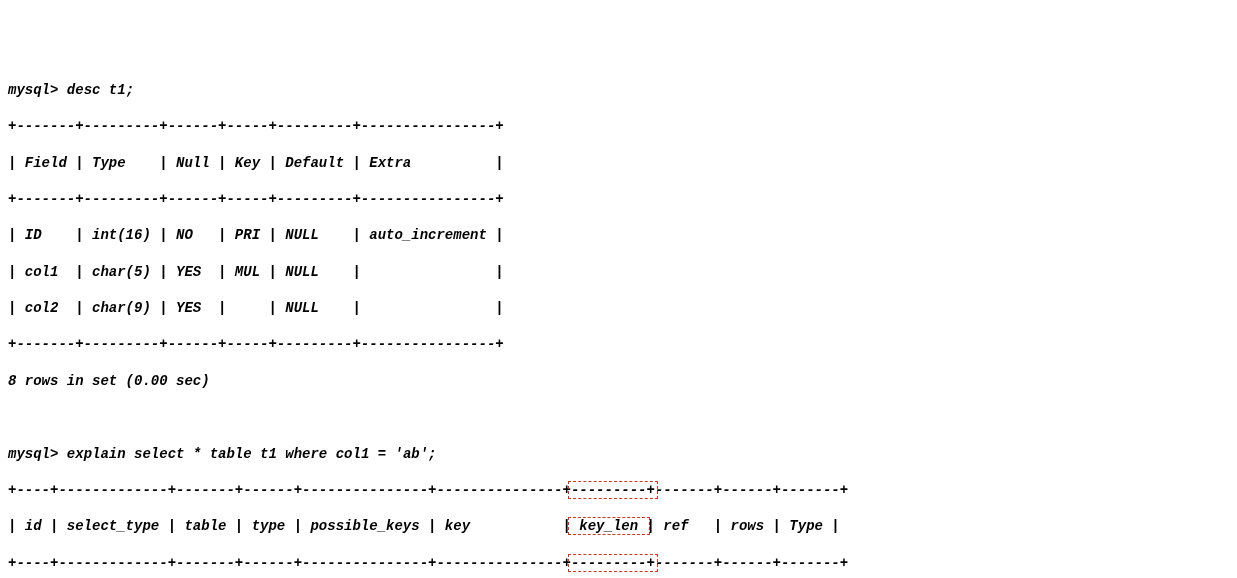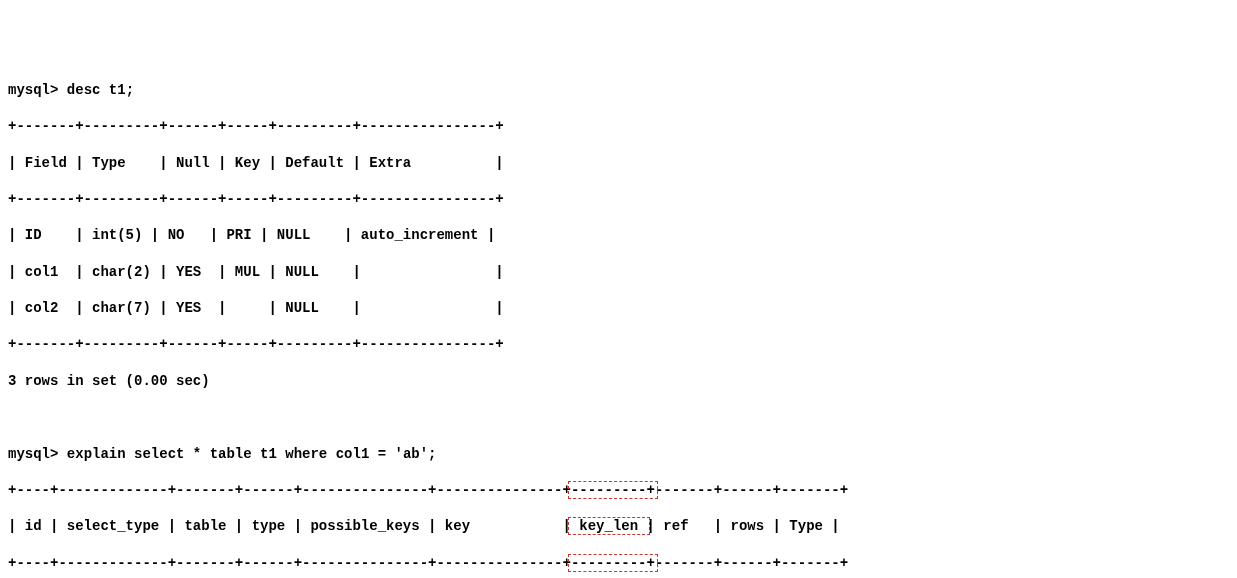--- a/index.html
+++ b/index.html
@@ -7,41 +7,41 @@
     padding: 8px;
     background: #ffffff;
     font-family: "Courier New", Courier, monospace;
     font-size: 14px;
     font-weight: bold;
     color: #000;
     line-height: 1.3;
     white-space: pre;
     position: relative;
   }
-  .line { display: block; }
+  .line { display: block; font-style: italic; }
   .hl {
     border: 1px dashed #c0392b;
     padding: 0 2px;
     margin: 0 -3px;
   }
 </style>
 </head>
 <body>
 
 
 
 <span class="line"><span>mysql&gt;</span> <span>desc t1;</span></span>
 <span class="line">+-------+---------+------+-----+---------+----------------+</span>
 <span class="line">| Field | Type    | Null | Key | Default | Extra          |</span>
 <span class="line">+-------+---------+------+-----+---------+----------------+</span>
-<span class="line">| ID    | int(5) | NO   | PRI | NULL    | auto_increment |</span>
-<span class="line">| col1  | char(2) | YES  | MUL | NULL    |                |</span>
-<span class="line">| col2  | char(7) | YES  |     | NULL    |                |</span>
+<span class="line">| ID    | int(16) | NO   | PRI | NULL    | auto_increment |</span>
+<span class="line">| col1  | char(5) | YES  | MUL | NULL    |                |</span>
+<span class="line">| col2  | char(9) | YES  |     | NULL    |                |</span>
 <span class="line">+-------+---------+------+-----+---------+----------------+</span>
-<span class="line">3 rows in set (0.00 sec)</span>
+<span class="line">8 rows in set (0.00 sec)</span>
 <span class="line"> </span>
 <span class="line"><span>mysql&gt;</span> <span>explain select * table t1 where col1 = 'ab';</span></span>
 <span class="line"><span>+----+-------------+-------+------+---------------+---------------+</span><span class="hl">---------+</span><span>-------+------+-------+</span></span>
 <span class="line"><span>| id | select_type | table | type | possible_keys | key           |</span><span class="hl"> key_len </span><span>| ref   | rows | Type |</span></span>
 <span class="line"><span>+----+-------------+-------+------+---------------+---------------+</span><span class="hl">---------+</span><span>-------+------+-------+</span></span>
 
 
 
 
 

